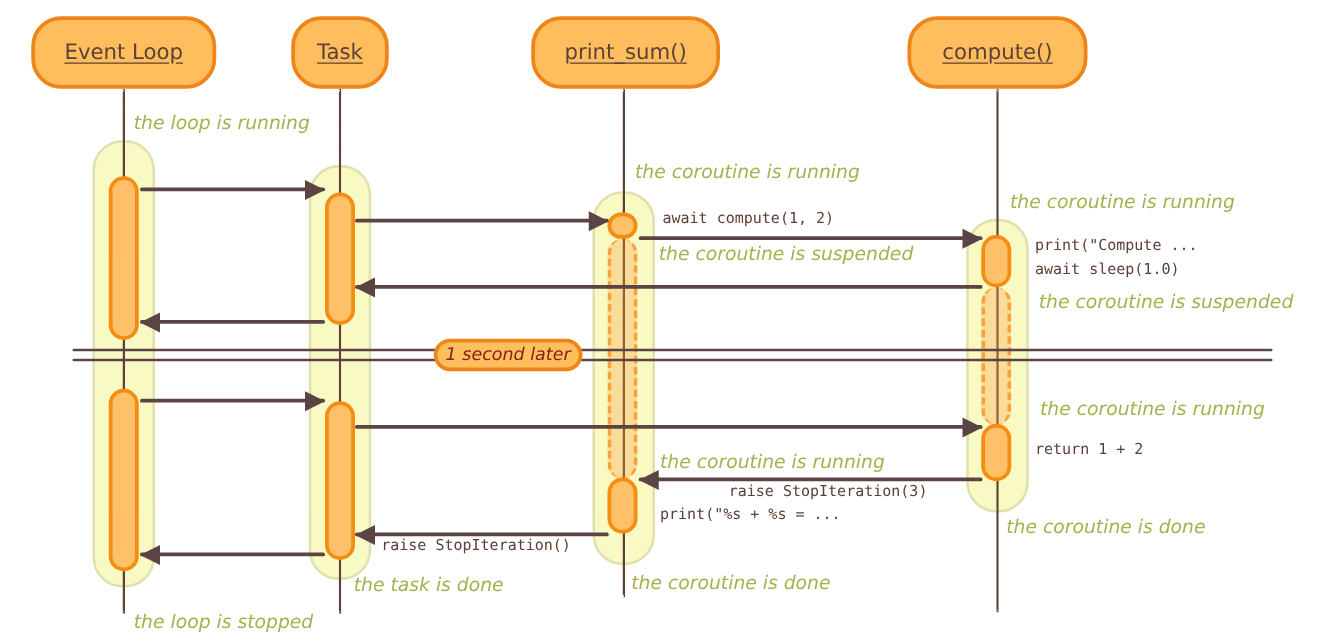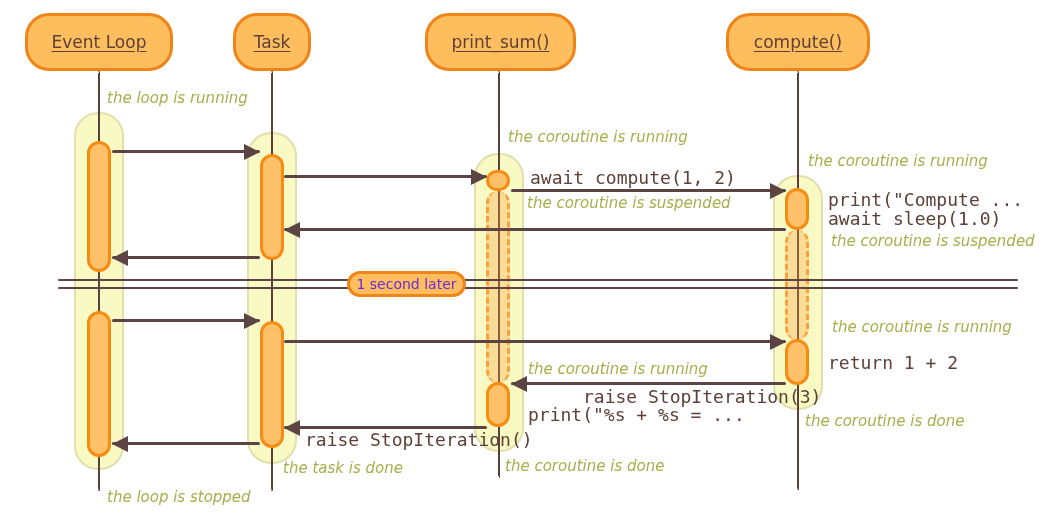--- a/index.html
+++ b/index.html
@@ -46,31 +46,31 @@
     border-right: 16px solid #5d4444;
     border-top: 8px solid transparent; border-bottom: 8px solid transparent;
   }
   .note {
     position: absolute; z-index: 7; white-space: pre;
     font-style: italic; font-size: 15px; color: #a6b04c;
   }
   .mlabel {
     position: absolute; z-index: 7; white-space: pre;
     font-family: "DejaVu Sans Mono", "Liberation Mono", monospace;
-    font-size: 18px; color: #5d4037;
+    font-size: 12px; color: #5d4037;
   }
   .divider-line {
     position: absolute; left: 58px; width: 960px; height: 2px;
     background: #5d4444; z-index: 4;
   }
   .divider-box {
     position: absolute; left: 347px; top: 271px; width: 119px; height: 26px;
     background: #ffbe5e; border: 3px solid #ef8419; z-index: 8;
     display: flex; align-items: center; justify-content: center;
-    font-size: 14px; color: #6d28d9;
+    font-style: italic; font-size: 14px; color: #7f1d1d;
   }
 </style>
 </head>
 <body>
 
 <div class="canvas">
 
   <div class="lifeline" style="left:98px; top:71px; height:420px;"></div>
   <div class="lifeline" style="left:271px; top:71px; height:420px;"></div>
   <div class="lifeline" style="left:498px; top:71px; height:407px;"></div>

